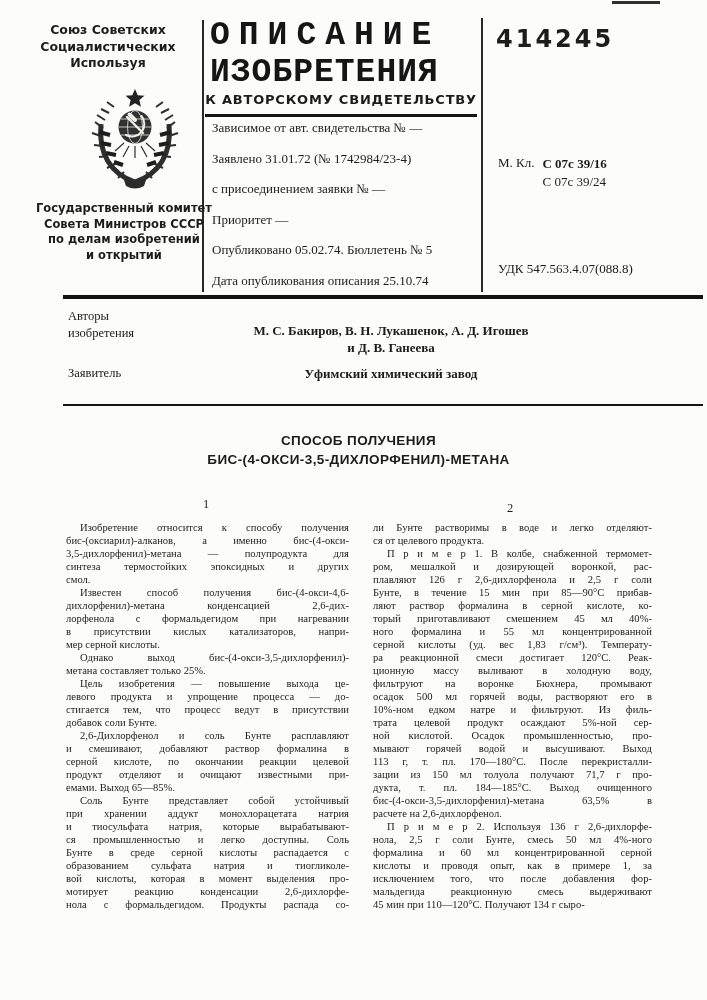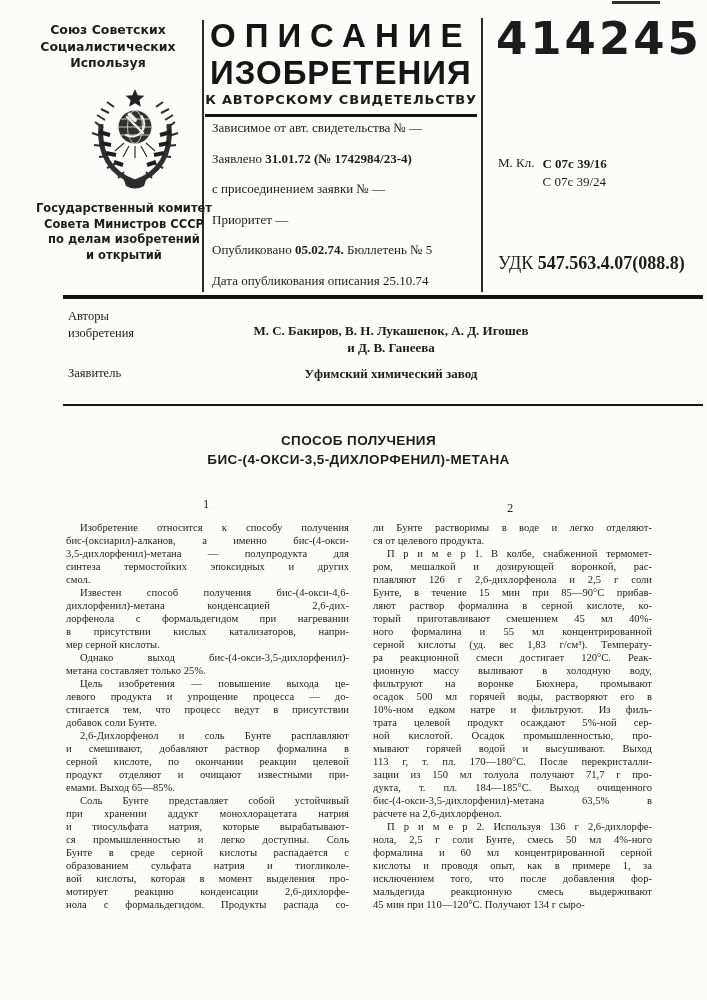--- a/index.html
+++ b/index.html
@@ -19,39 +19,39 @@
   
   .union{left:18px;top:22px;width:180px;text-align:center;
     font-family:"DejaVu Sans","Liberation Sans",sans-serif;font-weight:bold;
     font-size:12.5px;line-height:16.5px;}
   .emblem{left:85px;top:86px;width:100px;height:104px;}
   .committee{left:28px;top:201px;width:192px;text-align:center;
     font-family:"DejaVu Sans","Liberation Sans",sans-serif;font-weight:bold;
     font-size:11.5px;line-height:15.5px;}
   
   .doc-type{left:210px;top:18px;width:270px;
-    font-family:Liberation Sans, sans-serif;font-weight:bold;color:#151515;}
+    font-family:Liberation Mono, monospace;font-weight:bold;color:#151515;}
   .doc-type .l1{font-size:33px;letter-spacing:9px;line-height:36px;white-space:nowrap;}
   .doc-type .l2{font-size:33px;letter-spacing:1px;line-height:37px;white-space:nowrap;}
   .subtitle{left:205px;top:92px;width:272px;text-align:center;
     font-family:"DejaVu Sans","Liberation Sans",sans-serif;font-weight:bold;
     font-size:13px;letter-spacing:0.8px;padding-bottom:7px;
     border-bottom:3px solid var(--rule);}
   .fields{left:212px;top:120px;width:266px;font-size:13px;}
   .field{height:30.5px;white-space:nowrap;}
-  .fbold{font-weight:bold;margin-top:43px;}
+  .fbold{font-weight:normal;margin-top:43px;}
   
   .patent-number{left:496px;top:20px;
     font-family:"DejaVu Sans","Liberation Sans",sans-serif;font-weight:bold;
-    font-size:45px;letter-spacing:3px;line-height:38px;}
+    font-size:24px;letter-spacing:3px;line-height:38px;}
   .klass{left:498px;top:155px;font-size:13px;display:flex;}
   .klabel{margin-right:8px;}
   .kcode{line-height:17.5px;white-space:nowrap;}
   .kcode.bold{font-weight:bold;}
-  .udk{left:498px;top:253px;font-size:18px;white-space:nowrap;}
+  .udk{left:498px;top:261px;font-size:13px;white-space:nowrap;}
   
   .rule{background:var(--rule);}
   .rule1{left:63px;top:295px;width:640px;height:3.5px;}
   .rule2{left:63px;top:404px;width:640px;height:2px;}
   
   .authors-label{left:68px;top:308px;font-size:12.5px;line-height:16.5px;}
   .authors-names{left:200px;top:322px;width:382px;text-align:center;
     font-weight:bold;font-size:13px;line-height:17px;}
   .applicant-label{left:68px;top:366px;font-size:12.5px;}
   .applicant-value{left:200px;top:366px;width:382px;text-align:center;

